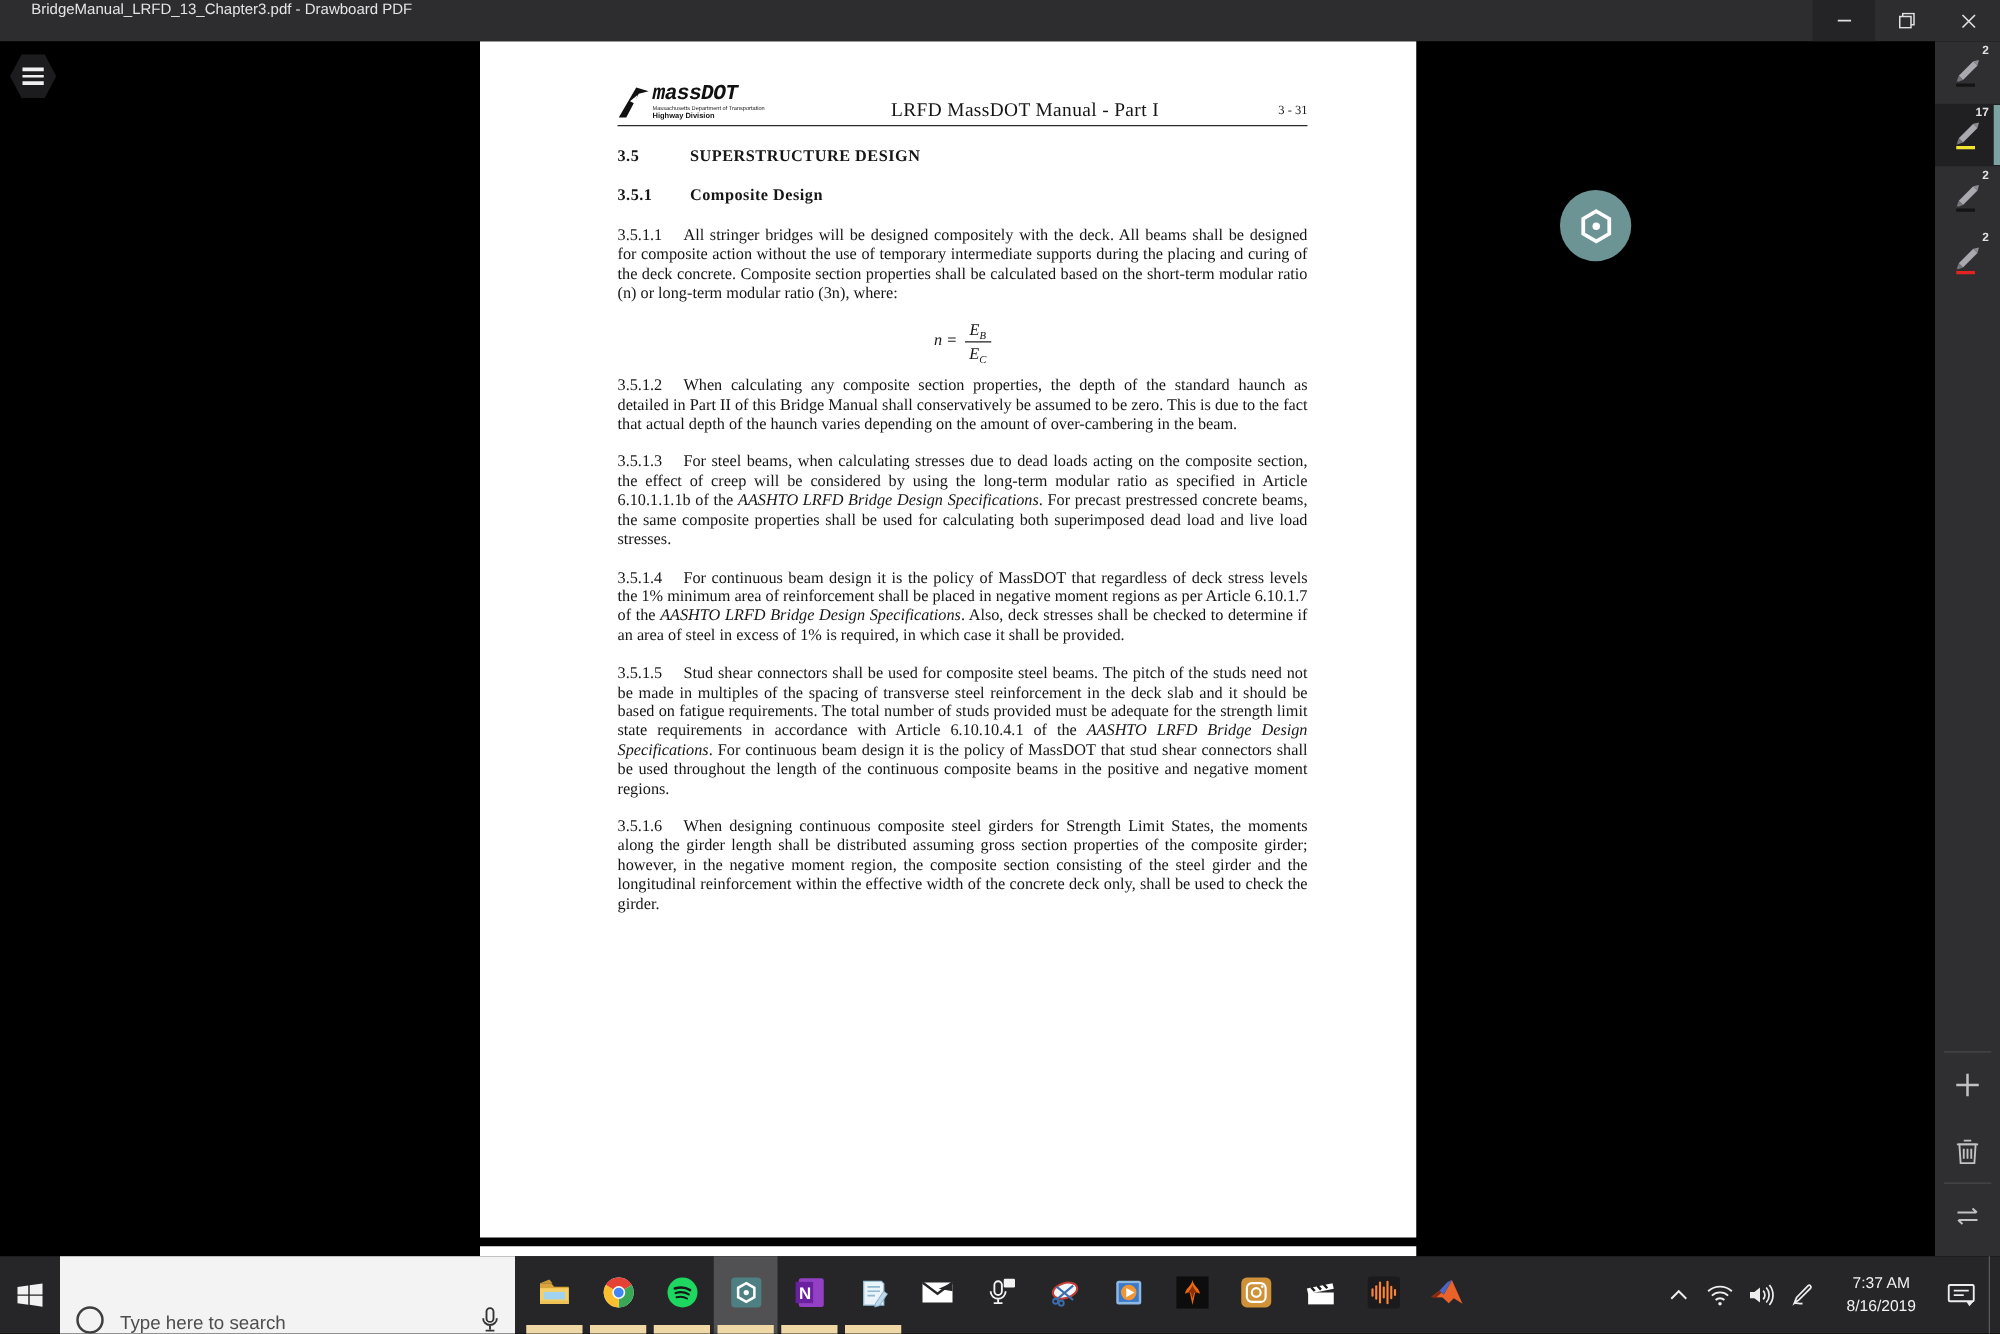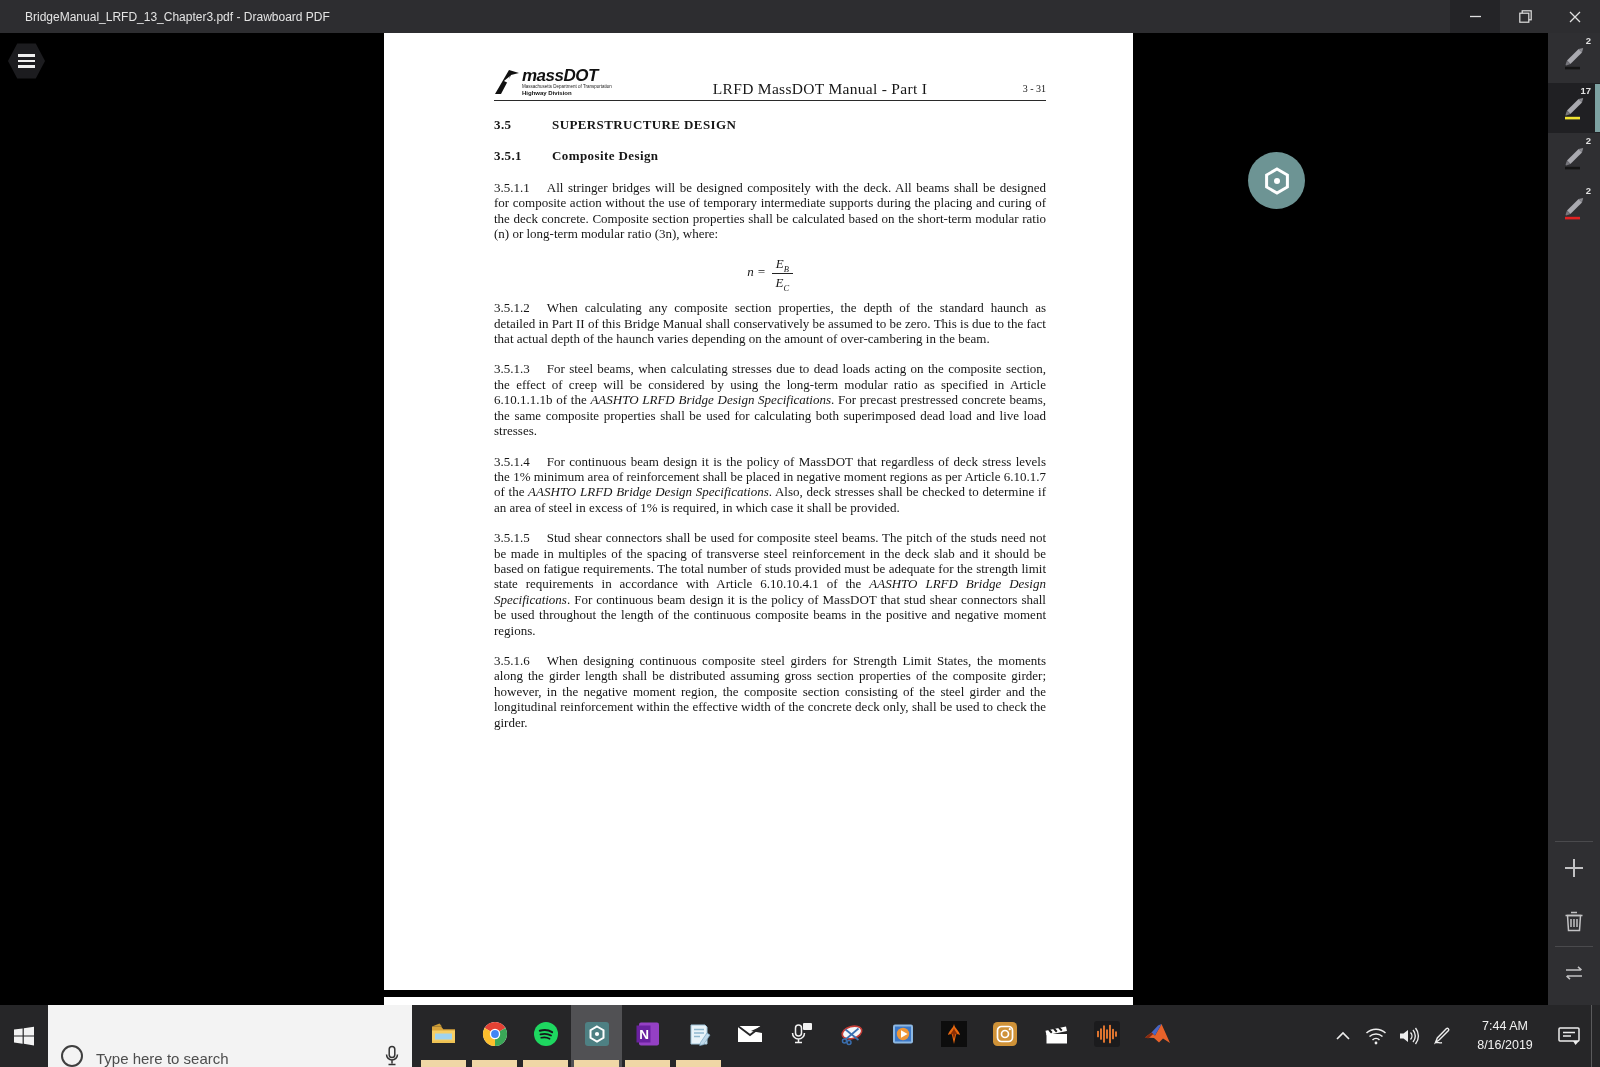--- a/index.html
+++ b/index.html
@@ -2,21 +2,21 @@
 <html style="--accent-teal: #6d9494; --selection-teal: #7da2a2; --indicator-tan: #f0d7a6;"><head>
 <meta charset="utf-8">
 <style>
   * { box-sizing: border-box; margin: 0; padding: 0; }
   html,body { width:1600px; height:1067px; overflow:hidden; background:#000;
     font-family:"Liberation Sans", sans-serif; }
   #stage { position:relative; width:1600px; height:1067px; background:#000; }
 
   
   .titlebar { position:absolute; top:0; left:0; width:1600px; height:33px;
-    background:#2d2d30; display:flex; align-items:center; z-index:30; }
+    background:#2d2d30; display:flex; z-index:30; }
   .titlebar-title { padding-left:25px; font-size:12px; color:#e4e4e4; }
   .win-controls { margin-left:auto; display:flex; height:33px; }
   .win-btn { width:50px; height:33px; display:flex; align-items:center; justify-content:center; }
   .win-btn--min { background:#242427; }
   .win-btn svg { display:block; }
 
   
   .canvas { position:absolute; top:33px; left:0; width:1600px; height:972px; background:#000; }
   .hamburger-hex { position:absolute; left:8px; top:9px; width:37px; height:38px;
     background:#1c1c1f; display:flex; flex-direction:column; align-items:center; justify-content:center;
@@ -28,21 +28,21 @@
 
   .doc-inner { position:absolute; left:0; top:0; right:0; bottom:0;
     padding:34px 87px 0 110px; font-family:"Liberation Serif", serif;
     font-size:13px; line-height:15.4px; color:#161616; }
 
   .doc-header { display:flex; align-items:flex-end; border-bottom:1.6px solid #2a2a2a;
     padding-bottom:3px; margin-bottom:16px; }
   .logo { display:flex; align-items:flex-start; width:170px; }
   .logo-arrow { flex:none; margin-right:2px; }
   .logo-texts { line-height:1; }
-  .logo-name { font-family:Liberation Sans, sans-serif; font-style:italic; font-weight:bold;
+  .logo-name { font-family:Liberation Mono, monospace; font-style:italic; font-weight:bold;
     font-size:17px; color:#111; letter-spacing:-.5px; }
   .logo-sub1 { font-family:"Liberation Sans",sans-serif; font-size:4.5px; color:#222; margin-top:1px; }
   .logo-sub2 { font-family:"Liberation Sans",sans-serif; font-size:6px; font-weight:bold; color:#111; }
   .doc-title { flex:1; text-align:center; font-size:15.5px; letter-spacing:.3px; padding-bottom:1px; }
   .doc-pagenum { width:70px; text-align:right; font-size:10px; padding-bottom:1px; }
 
   .doc-p { text-align:justify; margin-bottom:15px; }
   .doc-p-num { margin-right:17px; }
   .doc-h { font-weight:bold; letter-spacing:.4px; margin-bottom:16px; }
   .doc-h-num { display:inline-block; width:58px; }
@@ -395,21 +395,21 @@
           <path d="M12.5 5.5a5 5 0 0 1 0 7M15 3a9 9 0 0 1 0 12M17.5 1a12.5 12.5 0 0 1 0 16" stroke="#ededed" stroke-width="1.4" fill="none"></path>
         </svg>
       </div>
       <div class="tray-icon">
         <svg width="20" height="20" viewBox="0 0 20 20" fill="none" stroke="#ededed" stroke-width="1.4">
           <path d="M3.5 16.5l1.8-4.6L14.5 2.5c1.2-1 3 .8 2 2L7.3 13.7z"></path>
             <path d="M3.5 16.5c2.5-.4 4.5.8 6.5.2"></path>
         </svg>
       </div>
       <div class="tray-clock">
-        <div>7:44 AM</div>
+        <div>7:37 AM</div>
         <div>8/16/2019</div>
       </div>
       <div class="tray-icon">
         <svg width="24" height="20" viewBox="0 0 24 20">
           <rect x="2" y="2" width="20" height="13" rx="1" fill="none" stroke="#ededed" stroke-width="1.5"></rect>
           <path d="M6 6.5h12M6 10h8" stroke="#ededed" stroke-width="1.4"></path>
           <path d="M16 15h6l-3.5 4z" fill="#ededed"></path>
         </svg>
       </div>
       <div class="show-desktop"></div>

